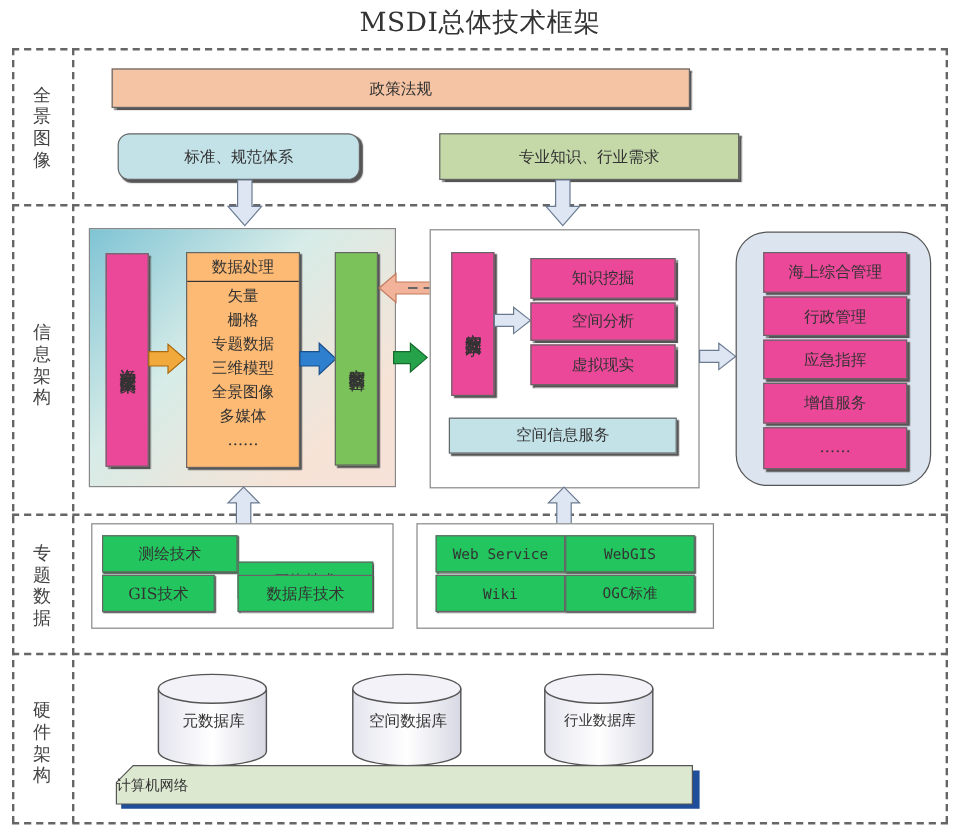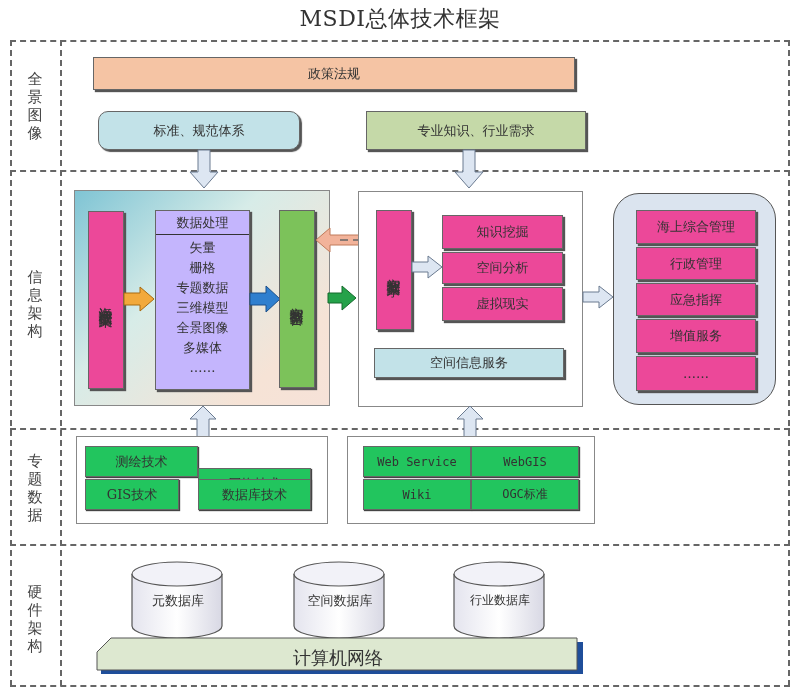--- a/index.html
+++ b/index.html
@@ -41,42 +41,42 @@
 <div class="vlabel" style="left:24px;top:268px;">信息架构</div>
 <div class="vlabel" style="left:24px;top:452px;">专题数据</div>
 <div class="vlabel" style="left:24px;top:583px;">硬件架构</div>
 
 <div class="box" style="left:93px;top:57px;width:482px;height:33px;background:#f5c4a4;">
   <span>政策法规</span>
 </div>
 <div class="box" style="left:98px;top:111px;width:202px;height:39px;background:#c2e2e8;border-radius:10px;">
   <span>标准、规范体系</span>
 </div>
-<div class="box" style="left:366px;top:111px;width:220px;height:39px;background:#c5d9a8;">
+<div class="box" style="left:366px;top:111px;width:250px;height:39px;background:#c5d9a8;">
   <span>专业知识、行业需求</span>
 </div>
 
 <svg style="left:186px;top:150px;" width="36" height="40">
   <polygon points="12,0 24,0 24,22 32,22 18,38 4,22 12,22" fill="#dde6f2" stroke="#6a7a90" stroke-width="1"></polygon>
 </svg>
 <svg style="left:451px;top:150px;" width="36" height="40">
   <polygon points="12,0 24,0 24,22 32,22 18,38 4,22 12,22" fill="#dde6f2" stroke="#6a7a90" stroke-width="1"></polygon>
 </svg>
 
 <div class="abs" style="left:74px;top:190px;width:256px;height:216px;border:1px solid #888;box-sizing:border-box;background:linear-gradient(135deg,#7fc4d4 0%,#d7ece8 40%,#f6e3d6 80%,#f6e2d8 100%);"></div>
 
 <div class="box yl" style="left:88px;top:211px;width:36px;height:178px;">
   <span class="vtext">海洋空间数据采集</span>
 </div>
 
 <svg style="left:124px;top:287px;" width="32" height="24">
   <polygon points="0,6 16,6 16,0 30,12 16,24 16,18 0,18" fill="#f2a93b" stroke="#a86a10" stroke-width="1"></polygon>
 </svg>
 
-<div class="box" style="left:155px;top:210px;width:95px;height:180px;background:#c4b5fd;flex-direction:column;justify-content:flex-start;padding:0;">
+<div class="box" style="left:155px;top:210px;width:95px;height:180px;background:#fdba74;flex-direction:column;justify-content:flex-start;padding:0;">
   <div style="width:100%;height:23px;display:flex;align-items:center;justify-content:center;border-bottom:1px solid #333;font-size:13px;">数据处理</div>
   <div style="display:flex;flex-direction:column;align-items:center;padding-top:3px;line-height:20px;font-size:13px;">
     <span>矢量</span>
     <span>栅格</span>
     <span>专题数据</span>
     <span>三维模型</span>
     <span>全景图像</span>
     <span>多媒体</span>
     <span>……</span>
   </div>
@@ -198,13 +198,13 @@
   <ellipse cx="47" cy="14" rx="45" ry="12" fill="#f2f2f8" stroke="#555" stroke-width="1.2"></ellipse>
 </svg>
 <div class="abs" style="left:132px;top:592px;width:92px;text-align:center;font-size:13px;">元数据库</div>
 <div class="abs" style="left:294px;top:592px;width:92px;text-align:center;font-size:13px;">空间数据库</div>
 <div class="abs" style="left:454px;top:592px;width:92px;text-align:center;font-size:12px;">行业数据库</div>
 
 <svg style="left:95px;top:638px;" width="490" height="38">
   <polygon points="20,4 488,4 488,36 6,36 6,18" fill="#1f4e9a"></polygon>
   <polygon points="16,0 482,0 482,32 2,32 2,14" fill="#dde8d0" stroke="#555" stroke-width="1"></polygon>
 </svg>
-<div class="abs" style="left:97px;top:646px;width:482px;text-align:center;font-size:18px;">计算机网络</div>
+<div class="abs" style="left:97px;top:646px;width:482px;text-align:left;font-size:12px;">计算机网络</div>
 
 </body></html>

